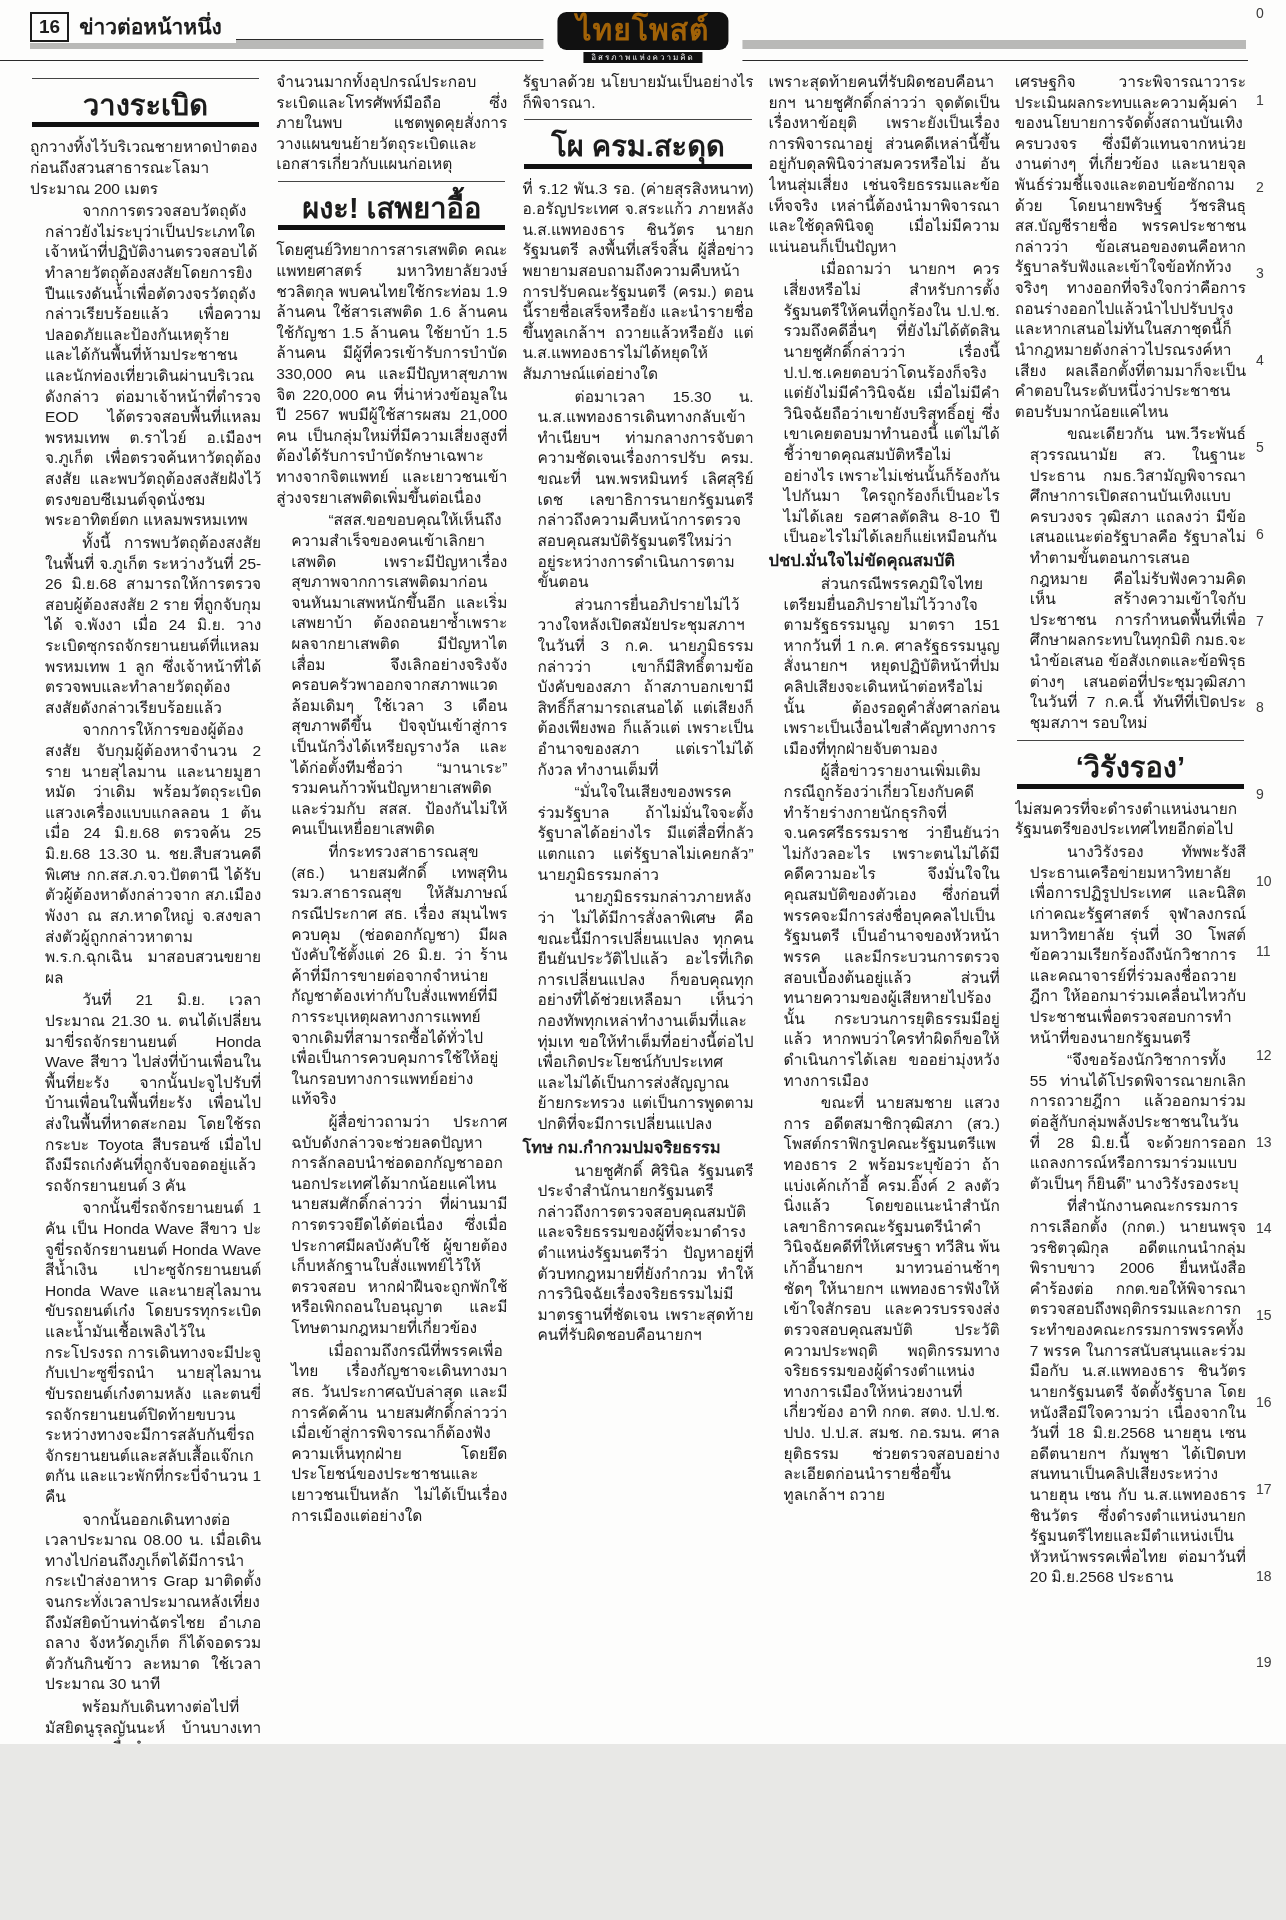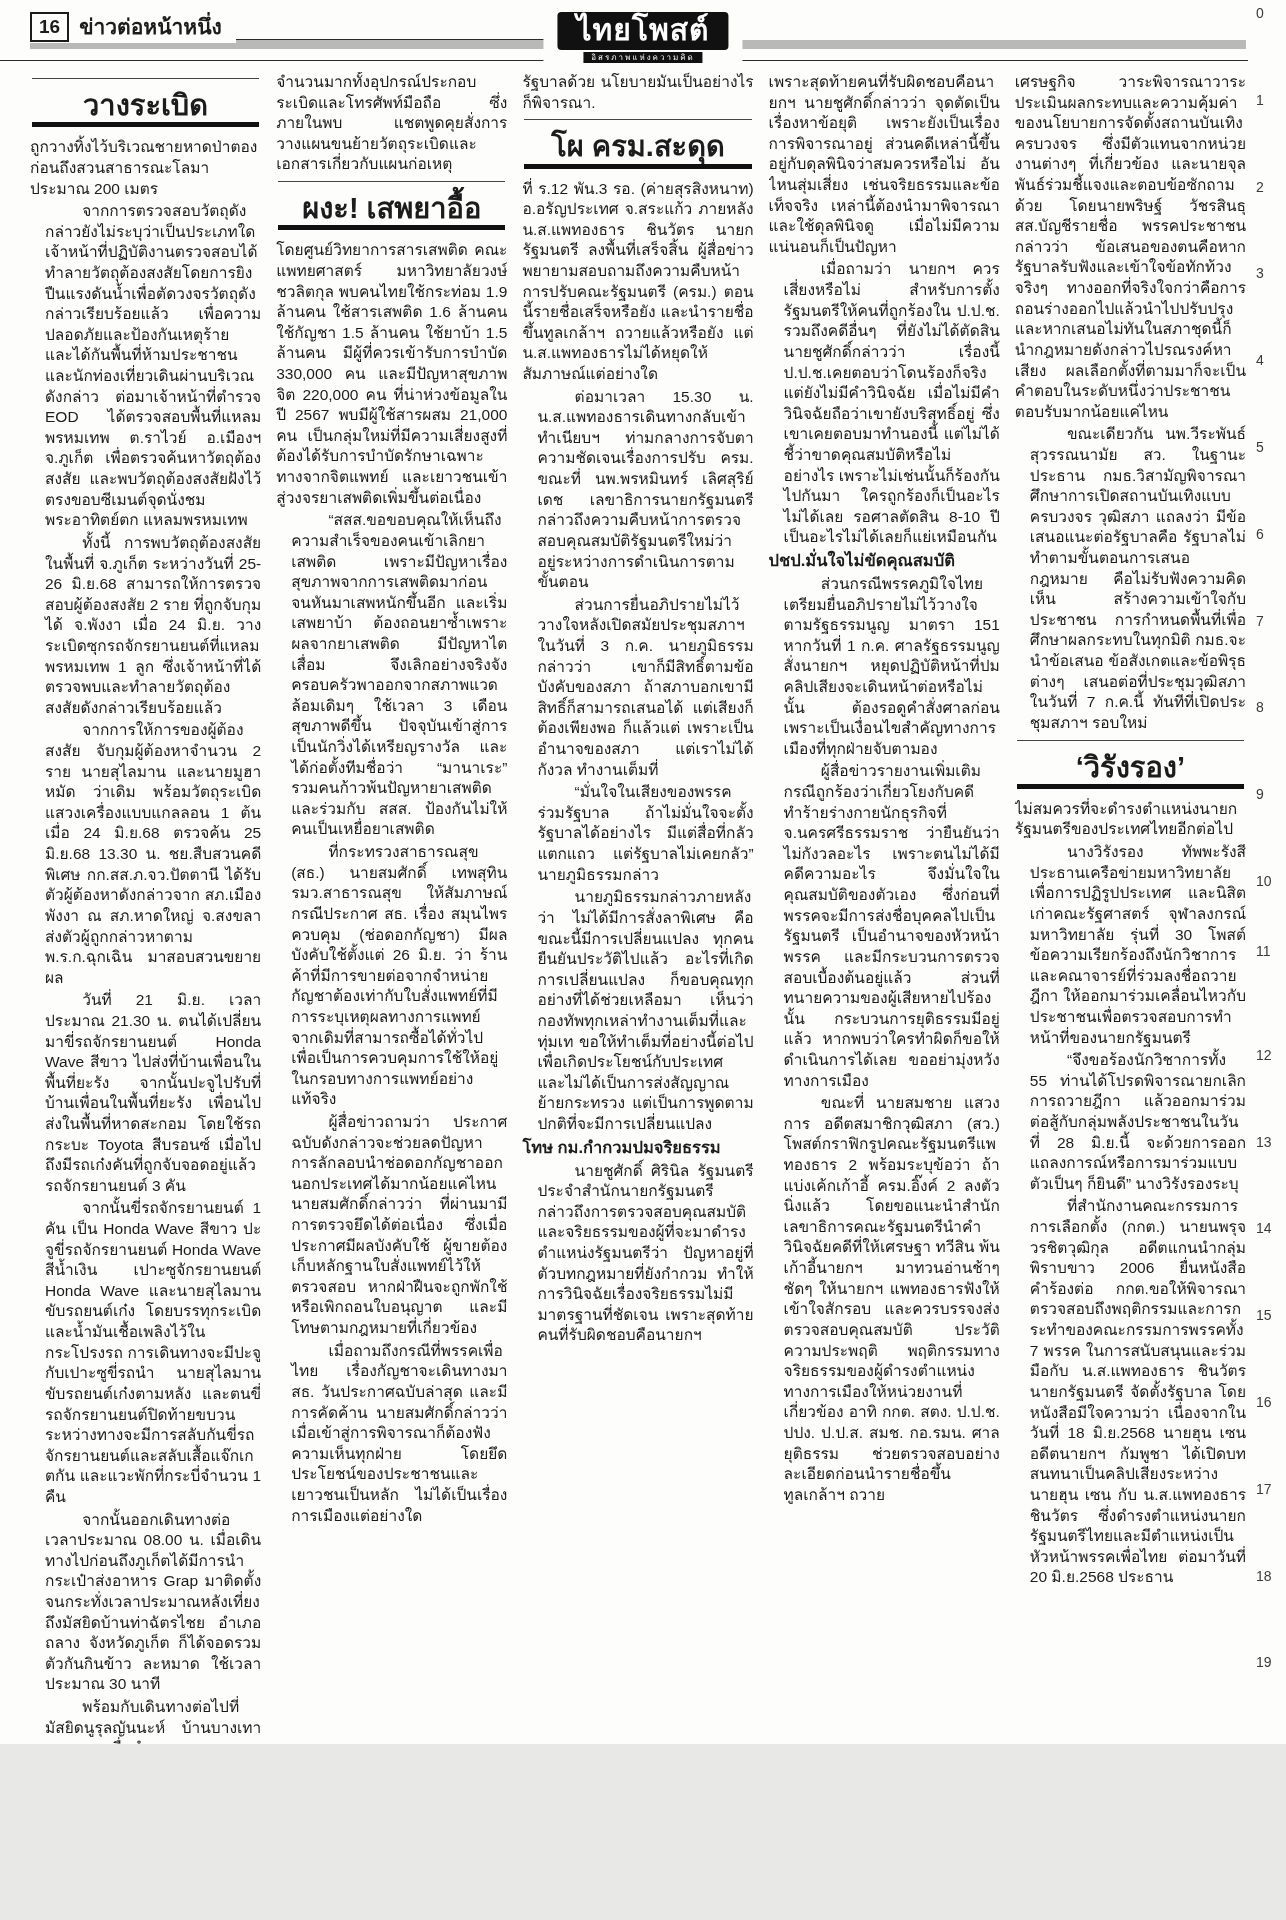--- a/index.html
+++ b/index.html
@@ -6,22 +6,22 @@
   .page{position:relative;width:1286px;height:1744px;background:#fdfdfc;overflow:hidden;
         font-family:"Liberation Sans","DejaVu Sans",sans-serif;color:#1c1c1c;}
   
   .hdr{position:absolute;left:0;top:0;width:100%;height:62px;}
   .hdr-grayband{position:absolute;left:30px;right:40px;top:40px;height:9px;background:#b9b9b7;}
   .hdr-left{position:absolute;left:30px;top:10px;display:flex;align-items:center;gap:10px;background:#fdfdfc;padding-right:14px;z-index:2;}
   .pagenum-box{border:2px solid #1c1c1c;padding:1px 7px;font-size:19px;font-weight:bold;line-height:24px;background:#fdfdfc;}
   .section-title{font-size:21px;font-weight:bold;letter-spacing:0;}
   .hdr-rule-under-title{position:absolute;left:30px;width:600px;top:39px;border-top:1.5px solid #2a2a2a;}
   .masthead{position:absolute;left:50%;top:12px;transform:translateX(-50%);z-index:3;text-align:center;background:#fdfdfc;padding:0 14px;}
-  .masthead-box{display:inline-block;background:#111;color:#ffffff;font-weight:bold;
-                font-size:30px;line-height:34px;padding:1px 19px 3px;border-radius:4px;letter-spacing:1px;}
+  .masthead-box{display:inline-block;background:#111;color:#a16207;font-weight:bold;
+                font-size:30px;line-height:34px;padding:1px 19px 3px;border-radius:9px;letter-spacing:1px;}
   .masthead-tagline{display:block;margin:2px auto 0;background:#111;color:#fff;font-size:8px;
                     line-height:11px;padding:0 8px;width:fit-content;letter-spacing:2px;text-align:center;}
   .hdr-bottomrule{position:absolute;left:0;right:0;top:60px;border-top:1.5px solid #2a2a2a;}
   
   .cols{position:absolute;left:30px;top:72px;width:1216px;height:1752px;display:flex;gap:15px;overflow:hidden;}
   .col{flex:1 1 0;overflow:hidden;}
   .col p{margin:0 0 2px;font-size:15.5px;line-height:1.33;text-align:justify;text-justify:inter-character;}
   .col p.para{text-indent:2.4em;margin-left:15px;}
   .col p.lead{text-indent:0;}
   .col p.subhead{font-weight:bold;font-size:16.5px;text-indent:0;margin-top:2px;}

